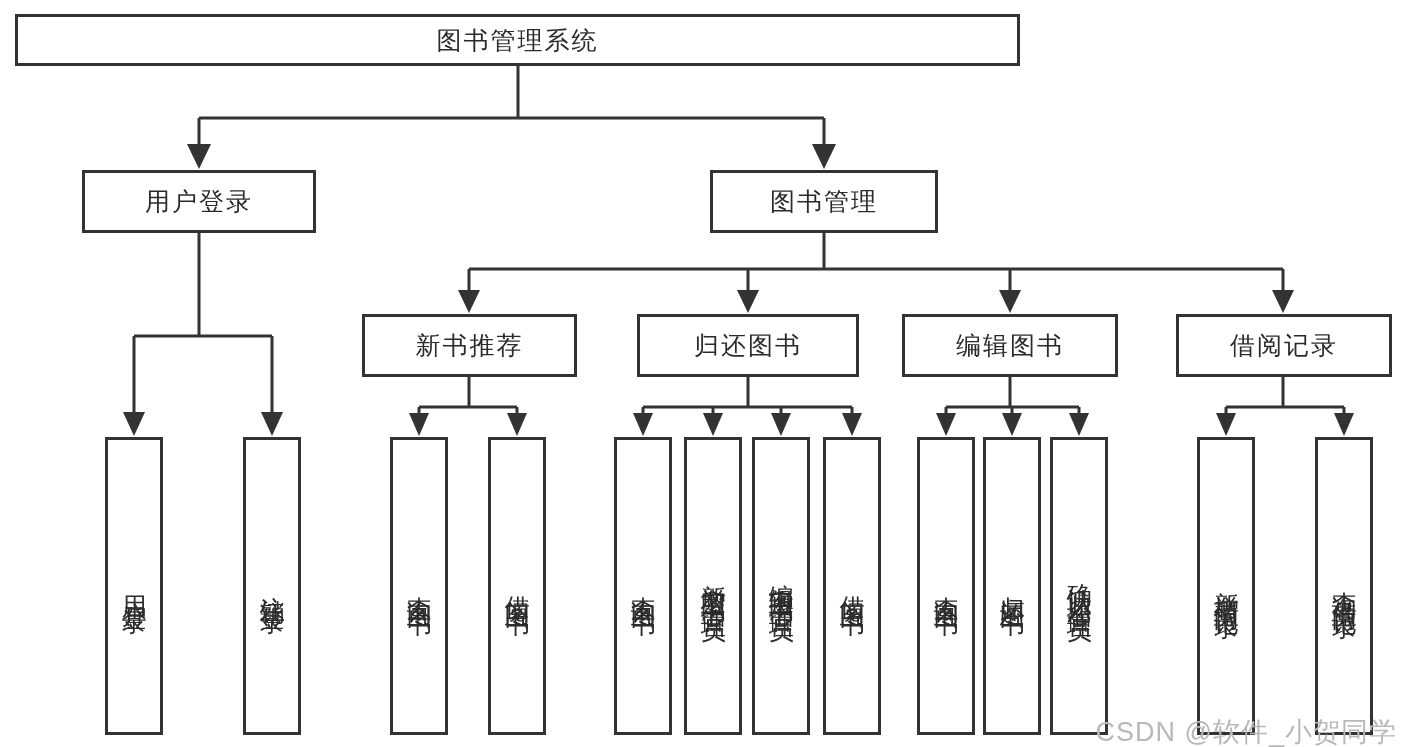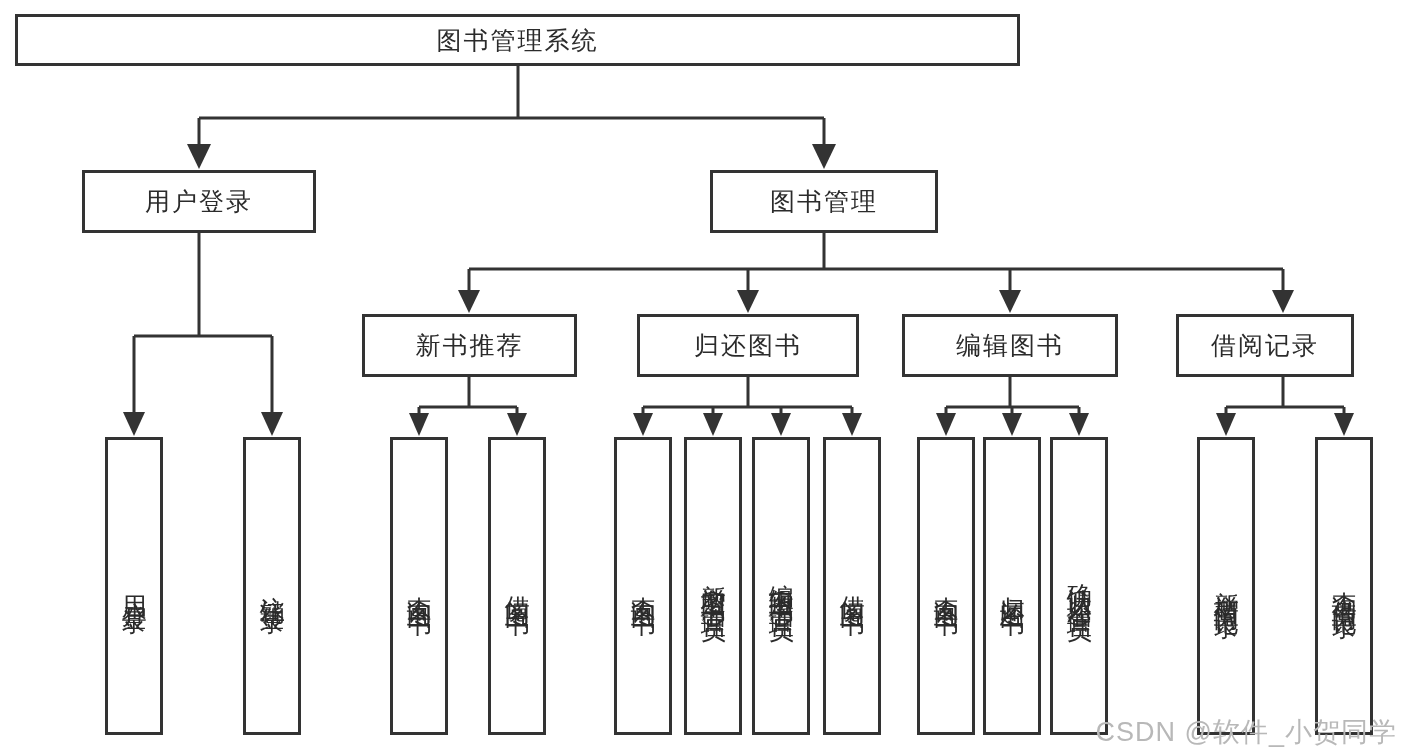--- a/index.html
+++ b/index.html
@@ -124,21 +124,21 @@
 
   <div class="box h" style="left:362px; top:314px; width:215px; height:63px;">
     <span>新书推荐</span>
   </div>
   <div class="box h" style="left:637px; top:314px; width:222px; height:63px;">
     <span>归还图书</span>
   </div>
   <div class="box h" style="left:902px; top:314px; width:216px; height:63px;">
     <span>编辑图书</span>
   </div>
-  <div class="box h" style="left:1176px; top:314px; width:178px; height:63px;font-family:Liberation Serif, serif;">
+  <div class="box h" style="left:1176px; top:314px; width:216px; height:63px;font-family:Liberation Serif, serif;">
     <span>借阅记录</span>
   </div>
 
   <div class="box v" style="left:105px; top:437px; width:58px; height:298px;">
     <span>用户登录</span>
   </div>
   <div class="box v" style="left:243px; top:437px; width:58px; height:298px;">
     <span>注销登录</span>
   </div>
 

